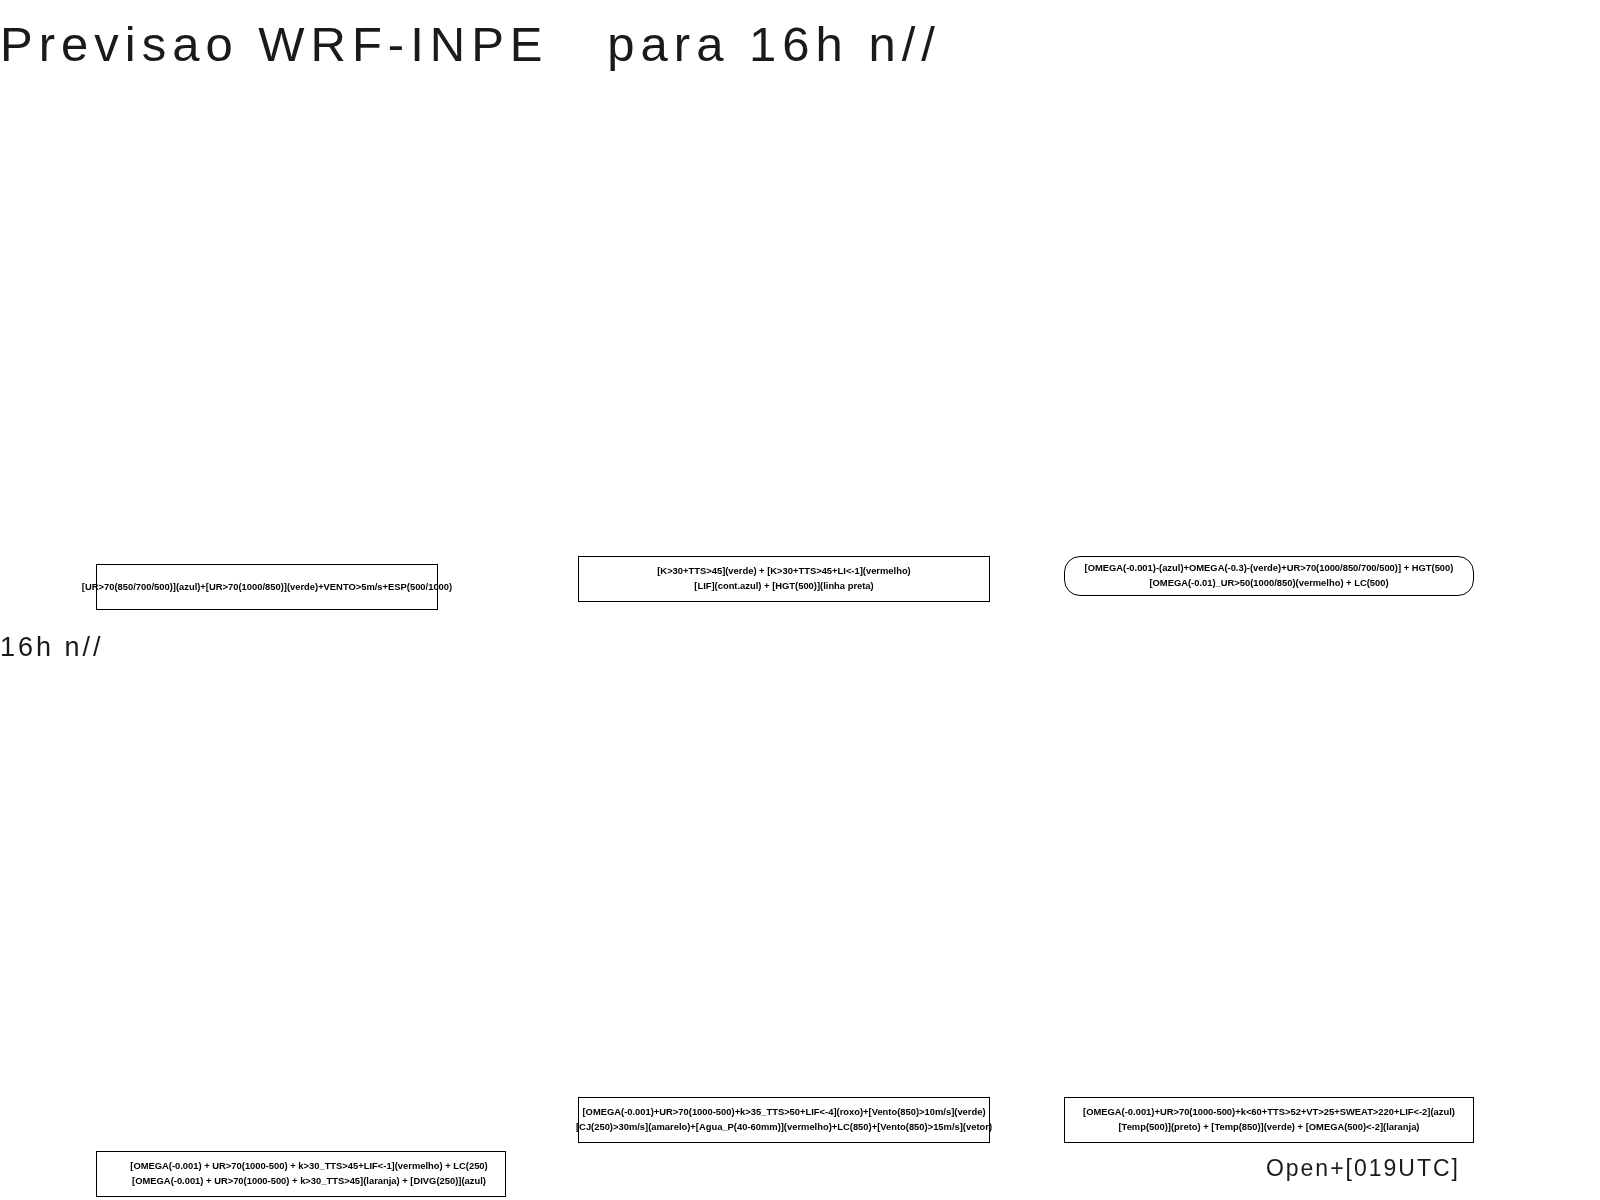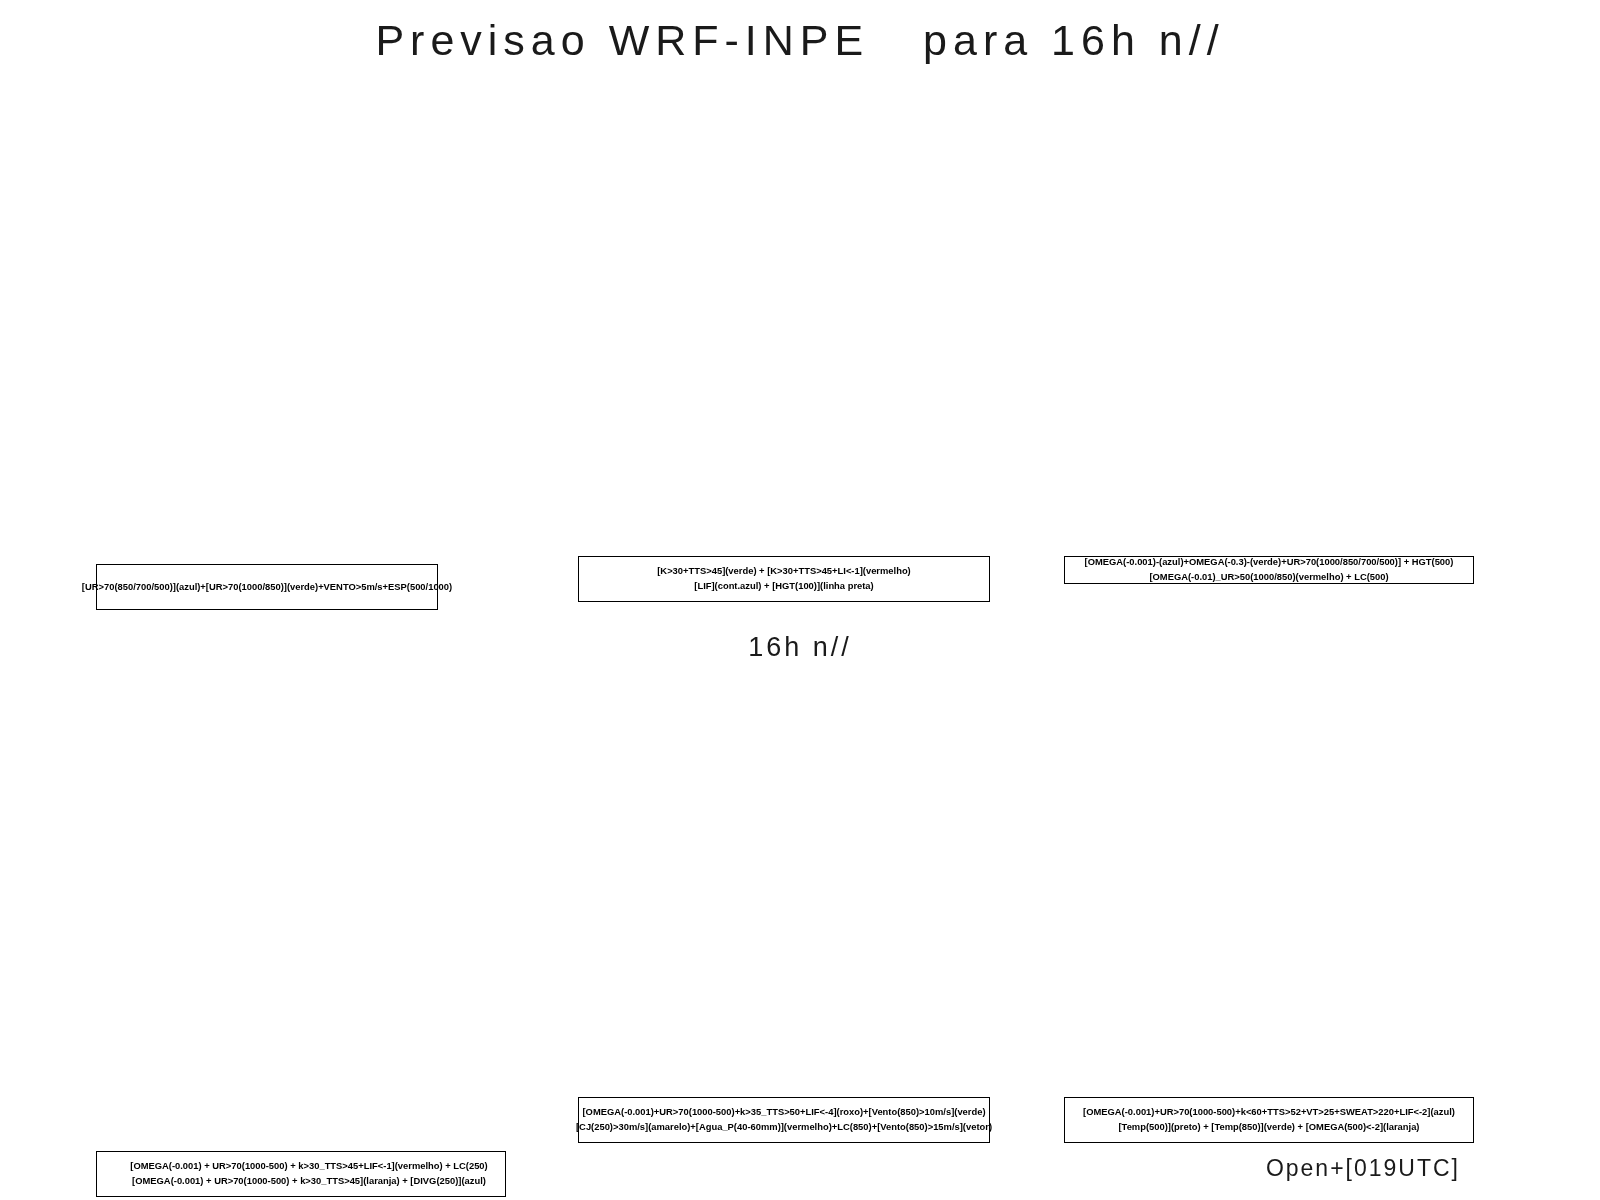--- a/index.html
+++ b/index.html
@@ -15,35 +15,35 @@
     color: #000000;
     overflow: hidden;
   }
 
   
   .main-title {
     position: absolute;
     top: 16px;
     left: 0;
     width: 1600px;
-    text-align: center;
-    font-size: 43px;
+    text-align: left;
+    font-size: 49px;
     letter-spacing: 6px;
     font-weight: 400;
     white-space: pre;
     color: #1a1a1a;
   }
 
   
   .mid-caption {
     position: absolute;
     top: 632px;
     left: 0;
     width: 1600px;
-    text-align: center;
+    text-align: left;
     font-size: 27px;
     letter-spacing: 3px;
     white-space: pre;
     color: #1a1a1a;
   }
 
   
   .bottom-caption {
     position: absolute;
     top: 1155px;
@@ -74,21 +74,21 @@
     line-height: 1.55;
     white-space: nowrap;
     letter-spacing: 0px;
     text-align: center;
     color: #000000;
   }
 
   
   #legend-top-left   { left: 96px;  top: 564px; width: 342px; height: 46px; }
   #legend-top-center { left: 578px; top: 556px; width: 412px; height: 46px; }
-  #legend-top-right  { left: 1064px;top: 556px; width: 410px; height: 28px; }
+  #legend-top-right  { left: 1064px;top: 556px; width: 410px; height: 40px; border-radius: 16px; }
 
   
   #legend-bottom-left   { left: 96px;  top: 1151px; width: 410px; height: 46px; padding-left: 20px; }
   #legend-bottom-center { left: 578px; top: 1097px; width: 412px; height: 46px; }
   #legend-bottom-right  { left: 1064px;top: 1097px; width: 410px; height: 46px; justify-content: center; }
 
   
   .panel {
     position: absolute;
     background: #ffffff;
@@ -106,21 +106,21 @@
 <div class="panel" style="left:1064px; top:670px; width:410px; height:424px;"></div>
 
 <div class="main-title">Previsao WRF-INPE   para 16h n//</div>
 
 <div class="legend-box" id="legend-top-left">
   <div class="legend-line">[UR&gt;70(850/700/500)](azul)+[UR&gt;70(1000/850)](verde)+VENTO&gt;5m/s+ESP(500/1000)</div>
 </div>
 
 <div class="legend-box" id="legend-top-center">
   <div class="legend-line">[K&gt;30+TTS&gt;45](verde)  +  [K&gt;30+TTS&gt;45+LI&lt;-1](vermelho)</div>
-  <div class="legend-line">[LIF](cont.azul)  +  [HGT(100)](linha  preta)</div>
+  <div class="legend-line">[LIF](cont.azul)  +  [HGT(500)](linha  preta)</div>
 </div>
 
 <div class="legend-box" id="legend-top-right">
   <div class="legend-line">[OMEGA(-0.001)-(azul)+OMEGA(-0.3)-(verde)+UR&gt;70(1000/850/700/500)]  +  HGT(500)</div>
   <div class="legend-line">[OMEGA(-0.01)_UR&gt;50(1000/850)(vermelho)  +  LC(500)</div>
 </div>
 
 <div class="mid-caption">16h n//</div>
 
 <div class="legend-box" id="legend-bottom-left">

